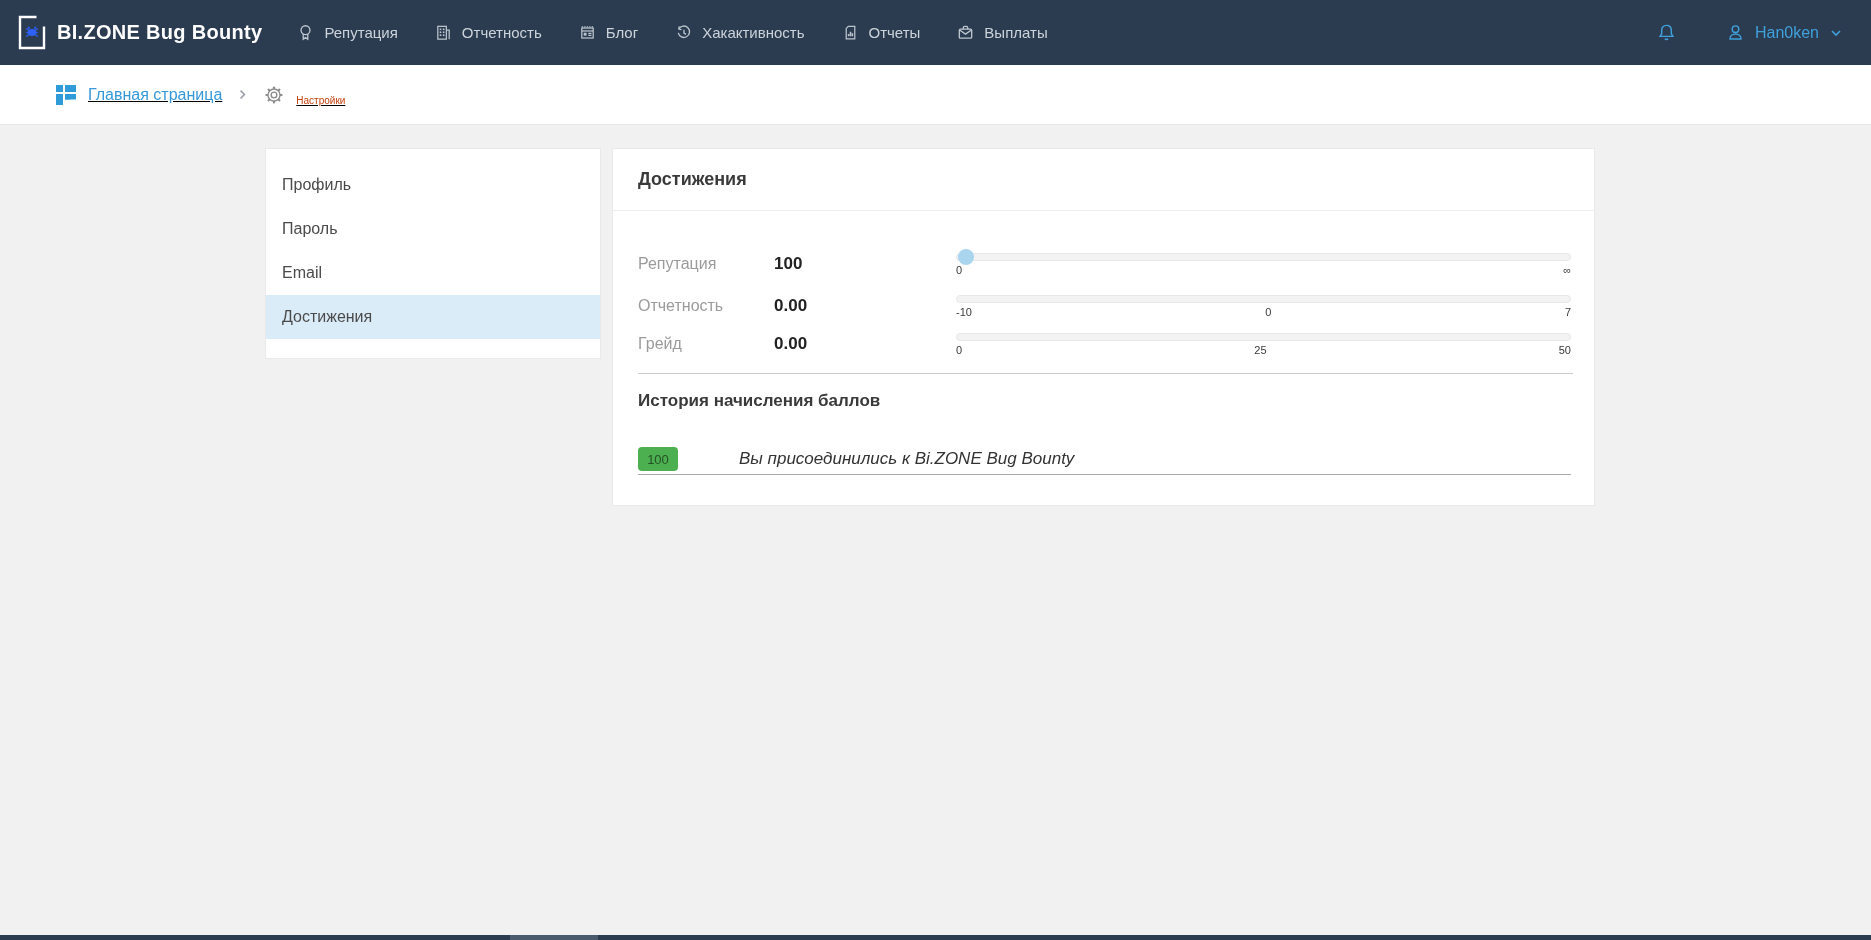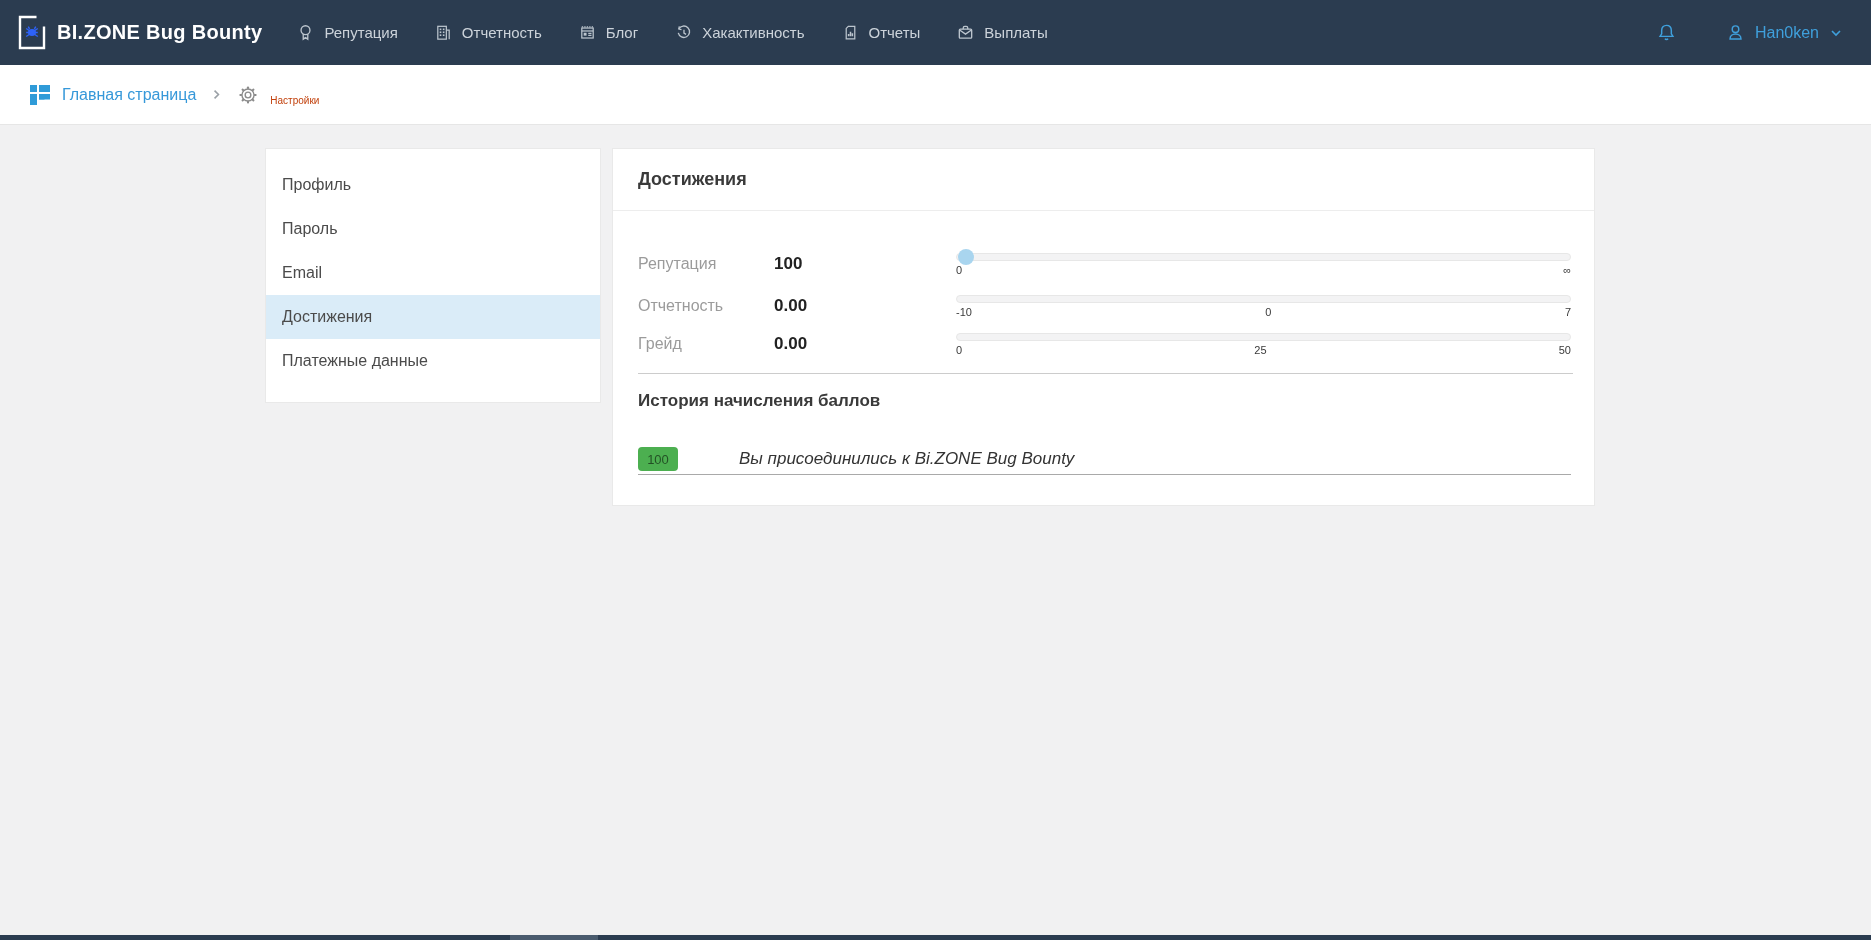--- a/index.html
+++ b/index.html
@@ -13,21 +13,21 @@
   .brand-name{color:#ffffff;font-size:20px;font-weight:bold;letter-spacing:.3px;white-space:nowrap;}
   .nav-menu{display:flex;align-items:center;gap:36px;margin-left:34px;}
   .nav-item{display:flex;align-items:center;gap:9px;color:#ccd3da;font-size:15px;cursor:pointer;white-space:nowrap;}
   .nav-item svg{color:#bcc5ce;flex:0 0 auto;}
   .nav-right{margin-left:auto;display:flex;align-items:center;gap:48px;}
   .bell-btn{color:#3fa0dc;cursor:pointer;display:flex;align-items:center;}
   .user-menu{display:flex;align-items:center;gap:9px;color:#3fa0dc;font-size:16px;cursor:pointer;}
 
   
   .breadcrumb-bar{height:60px;background:#ffffff;border-bottom:1px solid #e6e6e6;
-                  box-sizing:border-box;display:flex;align-items:center;padding-left:29px;}
+                  box-sizing:border-box;display:flex;align-items:center;padding-left:55px;text-decoration:underline;}
   .crumb-home{display:flex;align-items:center;gap:11px;color:#3698d9;font-size:16px;cursor:pointer;}
   .crumb-sep{color:#9aa0a6;margin:0 14px;display:flex;align-items:center;}
   .crumb-current{display:flex;align-items:flex-end;gap:11px;color:#c2410c;font-size:10px;}
   .crumb-current svg{color:#8b8b8b;}
 
   
   .content{position:relative;height:678px;}
 
   .sidebar-card{position:absolute;left:265px;top:23px;width:336px;background:#ffffff;
                 border:1px solid #e9e9e9;box-sizing:border-box;padding:14px 0 19px;}
@@ -226,23 +226,20 @@
         </div>
       <div class="side-item">
           <span>Пароль</span>
         </div>
       <div class="side-item">
           <span>Email</span>
         </div>
       <div class="side-item active">
           <span>Достижения</span>
         </div>
-      <div class="side-item">
-          <span>Платежные данные</span>
-        </div>
     </div>
 
     <div class="main-card">
       <div class="panel-header">Достижения</div>
 
       <div class="stat-row r1">
         <span class="stat-label">Репутация</span>
         <span class="stat-value">100</span>
         <span class="stat-scale">
           <span class="track" style="display:block;">

